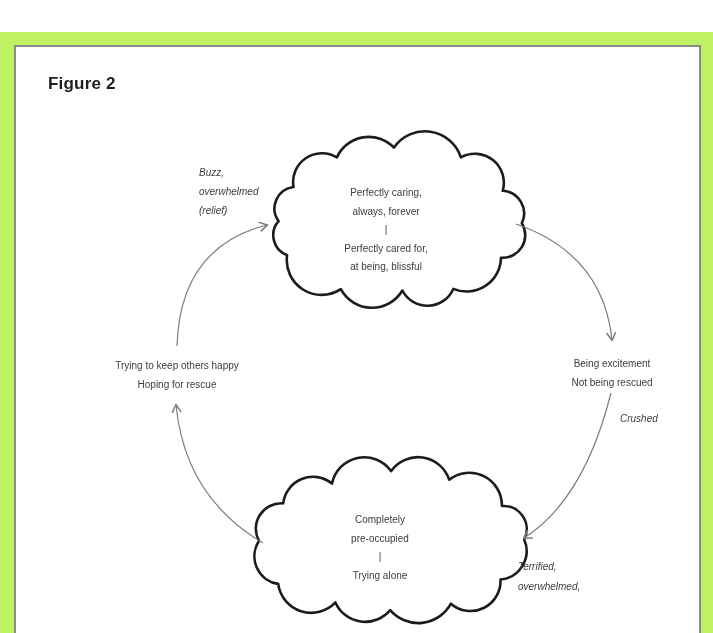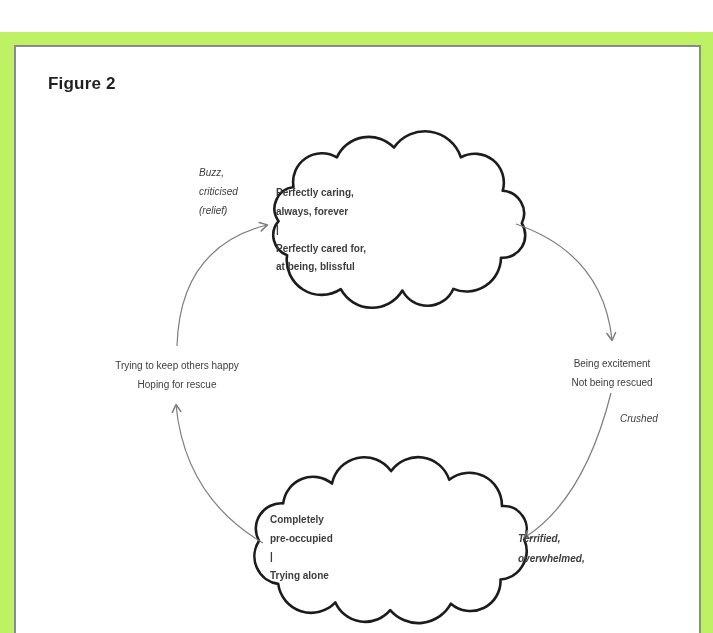--- a/index.html
+++ b/index.html
@@ -46,30 +46,29 @@
     position: absolute;
     font-size: 10px;
     line-height: 19px;
     color: #3d3d3d;
     white-space: nowrap;
   }
   .center { text-align: center; }
   .italic { font-style: italic; }
   .cloud-text {
     line-height: 18.5px;
-    text-align: left;
-    font-weight: bold;
+    text-align: center;
   }
   .top-cloud-text   { left: 276px; top: 152px; width: 220px; }
   .bottom-cloud-text{ left: 270px; top: 479px; width: 220px; }
   .buzz-label       { left: 199px; top: 131px; }
   .being-criticised { left: 522px; top: 322px; width: 180px; }
   .crushed-label    { left: 620px; top: 377px; }
   .trying-label     { left: 52px;  top: 324px; width: 250px; }
-  .terrified-label  { left: 518px; top: 497px; line-height: 20px; font-weight: bold; }
+  .terrified-label  { left: 518px; top: 525px; line-height: 20px; }
 </style>
 </head>
 <body>
 
 <div class="canvas">
 
   <div class="frame"></div>
 
   <div class="figure-title">Figure 2</div>
 
@@ -99,21 +98,21 @@
 
   <div class="txt cloud-text bottom-cloud-text">
     <div>Completely</div>
     <div>pre-occupied</div>
     <div>|</div>
     <div>Trying alone</div>
   </div>
 
   <div class="txt italic buzz-label">
     <div>Buzz,</div>
-    <div>criticised</div>
+    <div>overwhelmed</div>
     <div>(relief)</div>
   </div>
 
   <div class="txt center being-criticised">
     <div>Being excitement</div>
     <div>Not being rescued</div>
   </div>
 
   <div class="txt italic crushed-label">Crushed</div>
 

